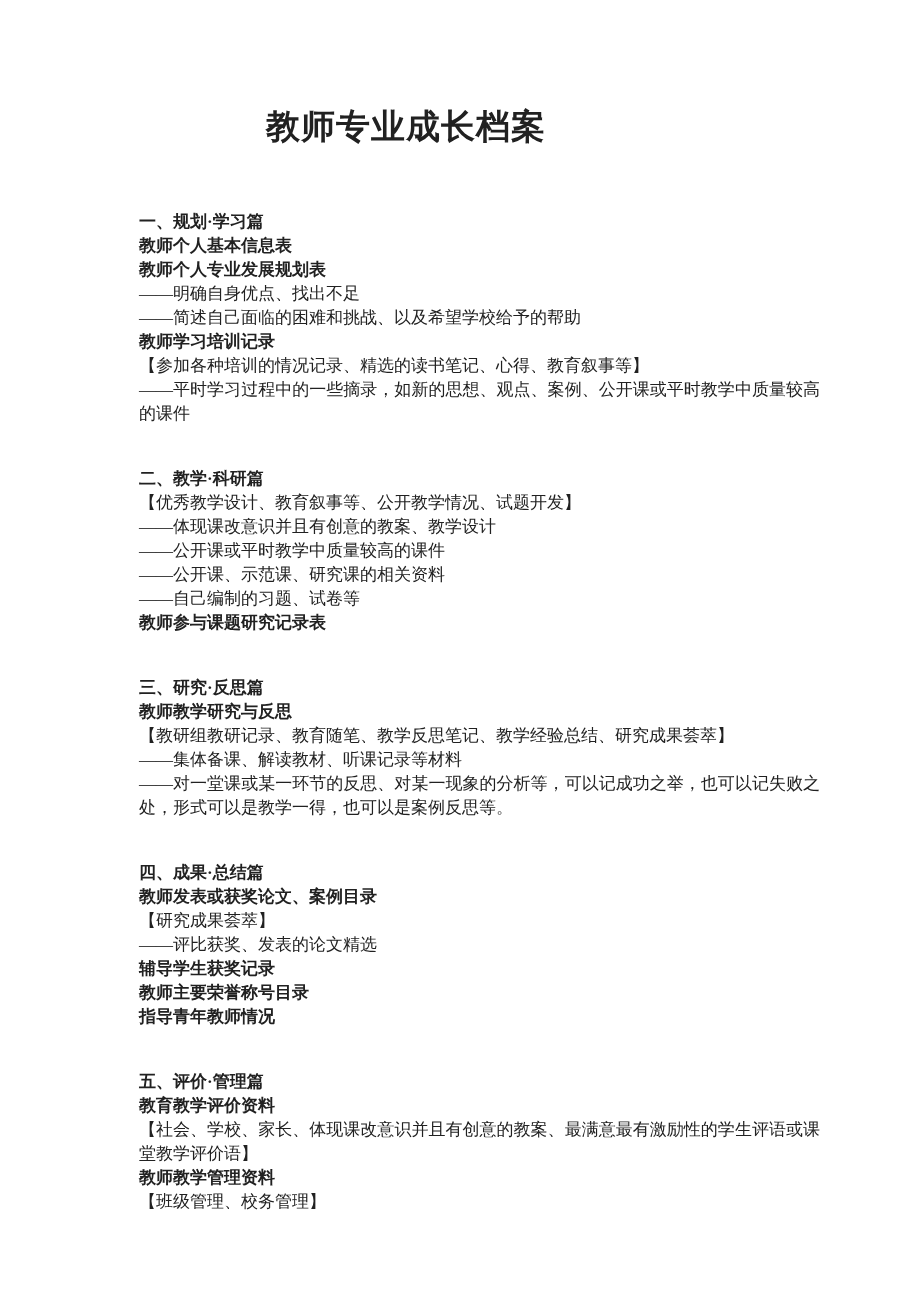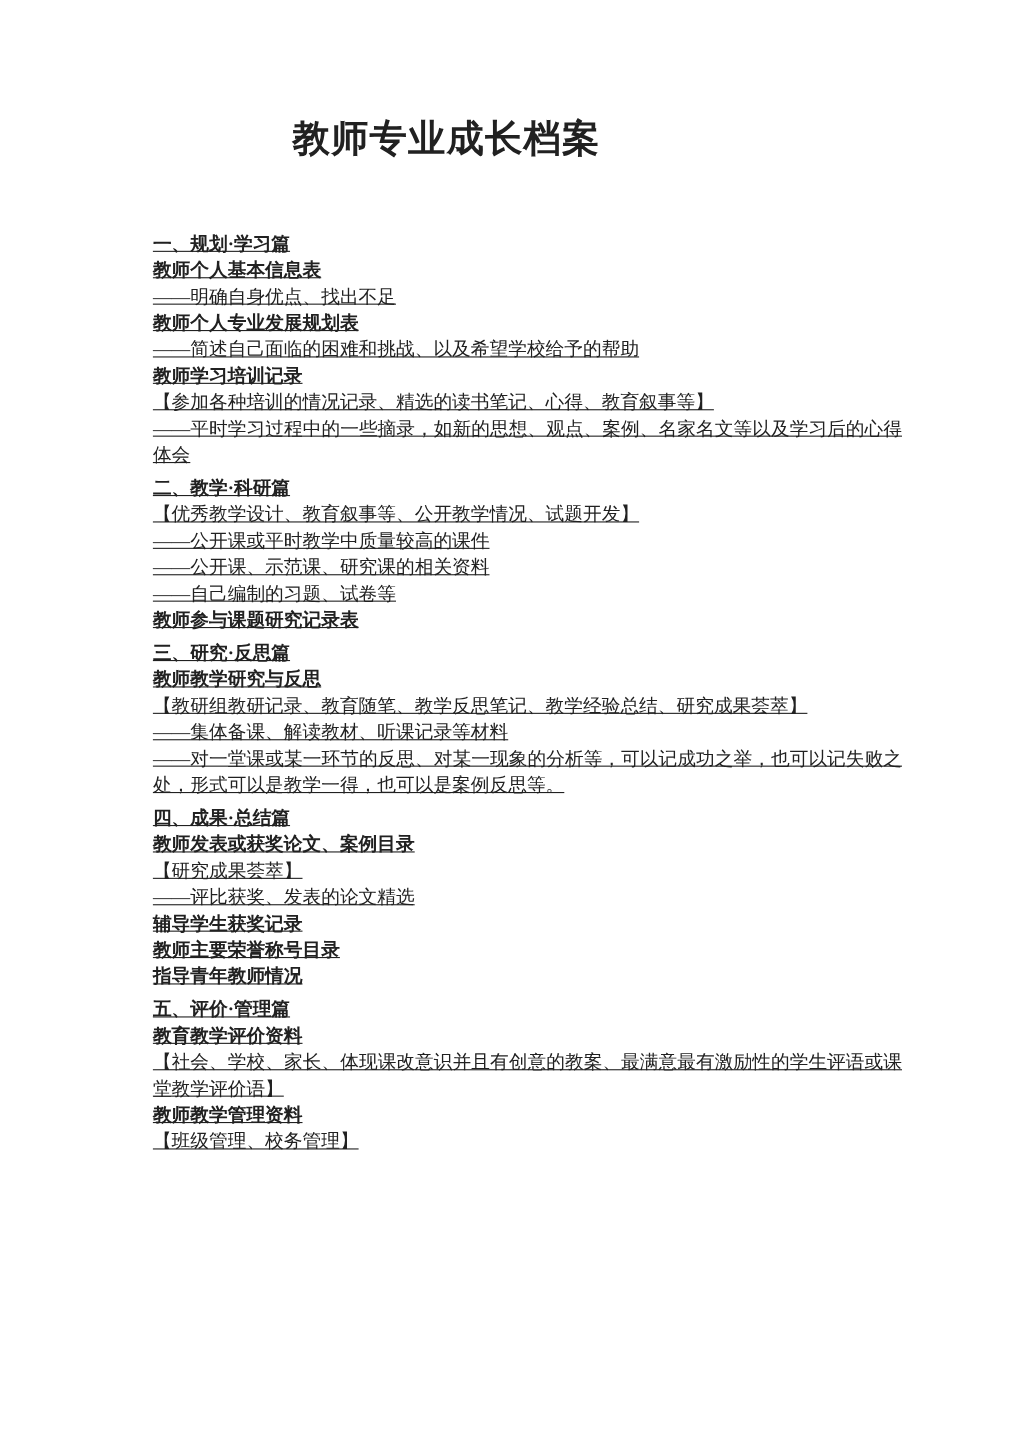--- a/index.html
+++ b/index.html
@@ -26,55 +26,55 @@
     letter-spacing: 1px;
     white-space: nowrap;
   }
   .content {
     margin: 60px 0 0 139px;
     width: 681px;
     font-size: 17px;
     line-height: 24px;
   }
   .section { margin: 0; }
-  .section + .section { margin-top: 6px; }
+  .section + .section { margin-top: 41px; }
   .line {
     margin: 0;
     padding: 0;
     text-align: justify;
     text-justify: inter-ideograph;
-    text-decoration: underline;
   }
   .line.heading { font-weight: 700; }
   .line.bold { font-weight: 700; }
   .line.plain, .line.bracket { font-weight: 400; }
 </style>
 </head>
 <body>
 
 <div class="page">
 
   <h1 class="doc-title">教师专业成长档案</h1>
 
   <div class="content">
 
     <section class="section">
       <p class="line heading">一、规划·学习篇</p>
       <p class="line bold">教师个人基本信息表</p>
+      <p class="line bold">教师个人专业发展规划表</p>
       <p class="line plain">——明确自身优点、找出不足</p>
-      <p class="line bold">教师个人专业发展规划表</p>
       <p class="line plain">——简述自己面临的困难和挑战、以及希望学校给予的帮助</p>
       <p class="line bold">教师学习培训记录</p>
       <p class="line bracket">【参加各种培训的情况记录、精选的读书笔记、心得、教育叙事等】</p>
-      <p class="line plain">——平时学习过程中的一些摘录，如新的思想、观点、案例、名家名文等以及学习后的心得体会</p>
+      <p class="line plain">——平时学习过程中的一些摘录，如新的思想、观点、案例、公开课或平时教学中质量较高的课件</p>
     </section>
 
     <section class="section">
       <p class="line heading">二、教学·科研篇</p>
       <p class="line bracket">【优秀教学设计、教育叙事等、公开教学情况、试题开发】</p>
+      <p class="line plain">——体现课改意识并且有创意的教案、教学设计</p>
       <p class="line plain">——公开课或平时教学中质量较高的课件</p>
       <p class="line plain">——公开课、示范课、研究课的相关资料</p>
       <p class="line plain">——自己编制的习题、试卷等</p>
       <p class="line bold">教师参与课题研究记录表</p>
     </section>
 
     <section class="section">
       <p class="line heading">三、研究·反思篇</p>
       <p class="line bold">教师教学研究与反思</p>
       <p class="line bracket">【教研组教研记录、教育随笔、教学反思笔记、教学经验总结、研究成果荟萃】</p>

